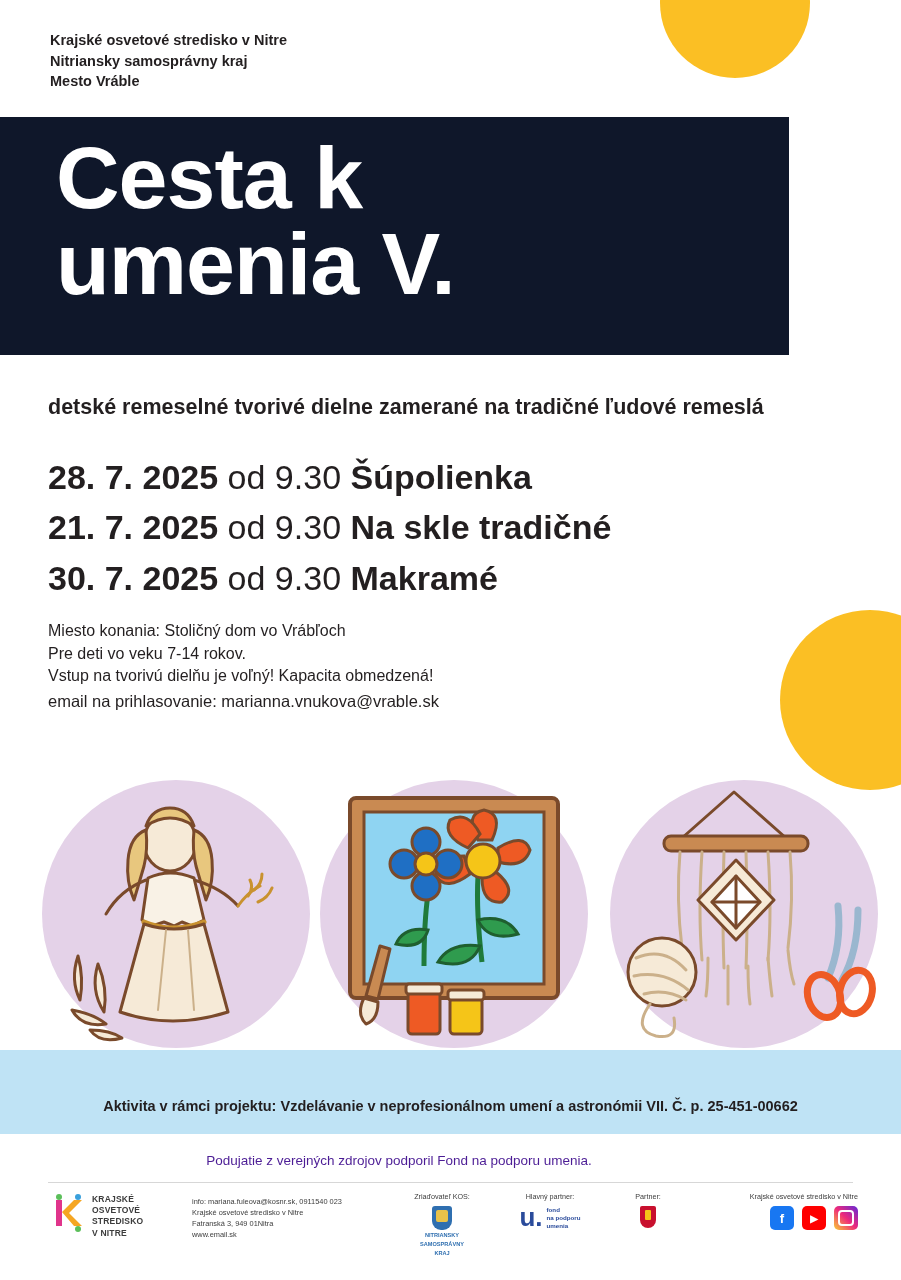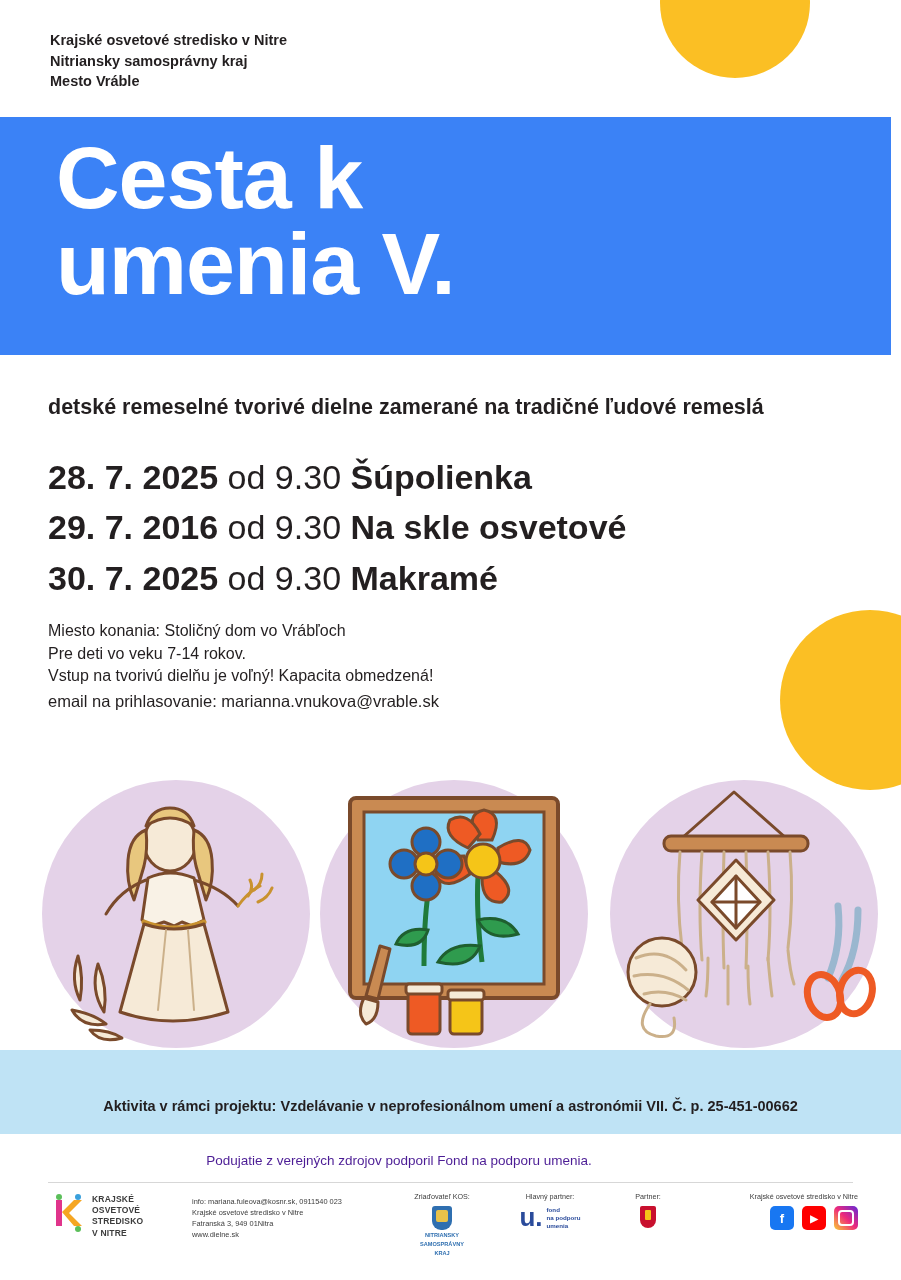--- a/index.html
+++ b/index.html
@@ -25,22 +25,22 @@
 
   
   .org{
     position:absolute;top:30px;left:50px;z-index:3;
     font-size:14.5px;line-height:1.42;font-weight:bold;color:#231f20;
   }
   .org div{white-space:nowrap;}
 
   
   .title-band{
-    position:absolute;top:117px;left:0;width:891px;height:238px;
-    background:#3b82f6;z-index:2;
+    position:absolute;top:117px;left:0;width:789px;height:238px;
+    background:#0f172a;z-index:2;
   }
   .title-band .title{
     position:absolute;top:18px;left:56px;
     color:#ffffff;font-size:88px;line-height:0.98;font-weight:bold;
     letter-spacing:-1px;
   }
 
   
   .subtitle{
     position:absolute;top:395px;left:48px;z-index:3;
@@ -150,23 +150,23 @@
 
   <div class="subtitle">detské remeselné tvorivé dielne zamerané na tradičné ľudové remeslá</div>
 
   <div class="dates">
     <div class="date-row">
       <span class="d">28. 7. 2025</span>
       <span class="t">od 9.30</span>
       <span class="w">Šúpolienka</span>
     </div>
     <div class="date-row">
-      <span class="d">29. 7. 2016</span>
+      <span class="d">21. 7. 2025</span>
       <span class="t">od 9.30</span>
-      <span class="w">Na skle osvetové</span>
+      <span class="w">Na skle tradičné</span>
     </div>
     <div class="date-row">
       <span class="d">30. 7. 2025</span>
       <span class="t">od 9.30</span>
       <span class="w">Makramé</span>
     </div>
   </div>
 
   <div class="info">
     <div class="l1">Miesto konania: Stoličný dom vo Vrábľoch</div>
@@ -327,21 +327,21 @@
         <div>OSVETOVÉ</div>
         <div>STREDISKO</div>
         <div>V NITRE</div>
       </div>
     </div>
 
     <div class="contact">
       <div>info: mariana.fuleova@kosnr.sk, 0911540 023</div>
       <div>Krajské osvetové stredisko v Nitre</div>
       <div>Fatranská 3, 949 01Nitra</div>
-      <div>www.dielne.sk</div>
+      <div>www.email.sk</div>
     </div>
 
     <div class="foot-col fc1">
       <span class="cap">Zriaďovateľ KOS:</span>
       <div class="nsk-logo">
         <div class="nsk-shield"></div>
         <div class="nsk-cap">NITRIANSKY</div>
         <div class="nsk-cap">SAMOSPRÁVNY</div>
         <div class="nsk-cap">KRAJ</div>
       </div>

